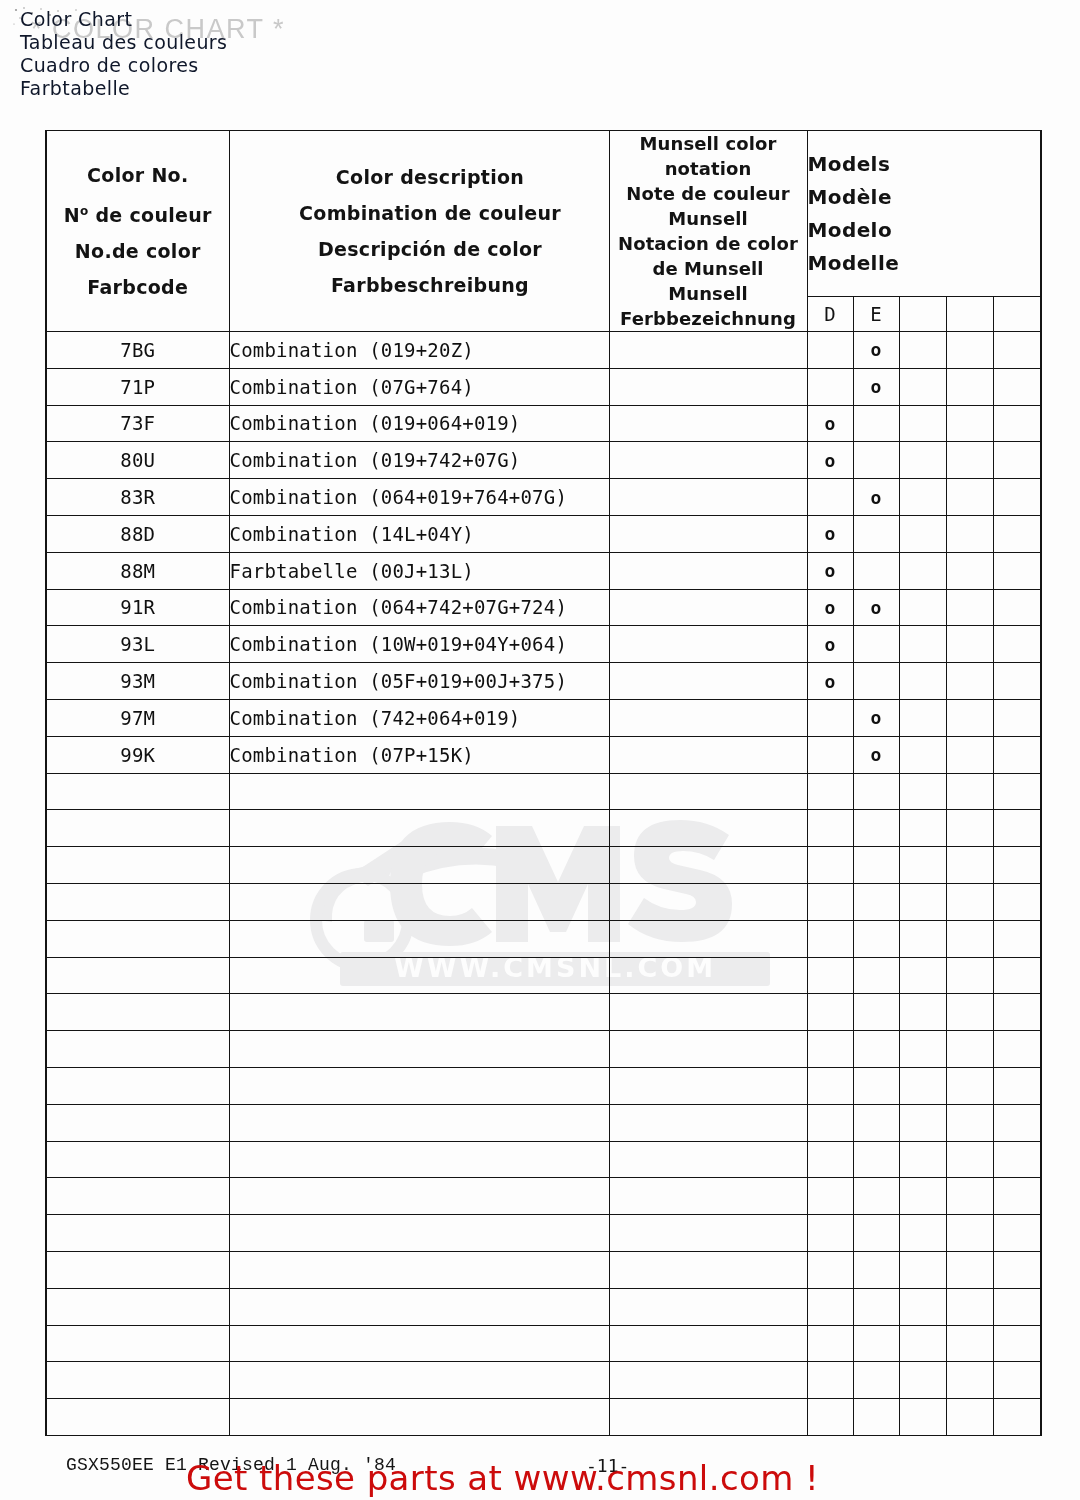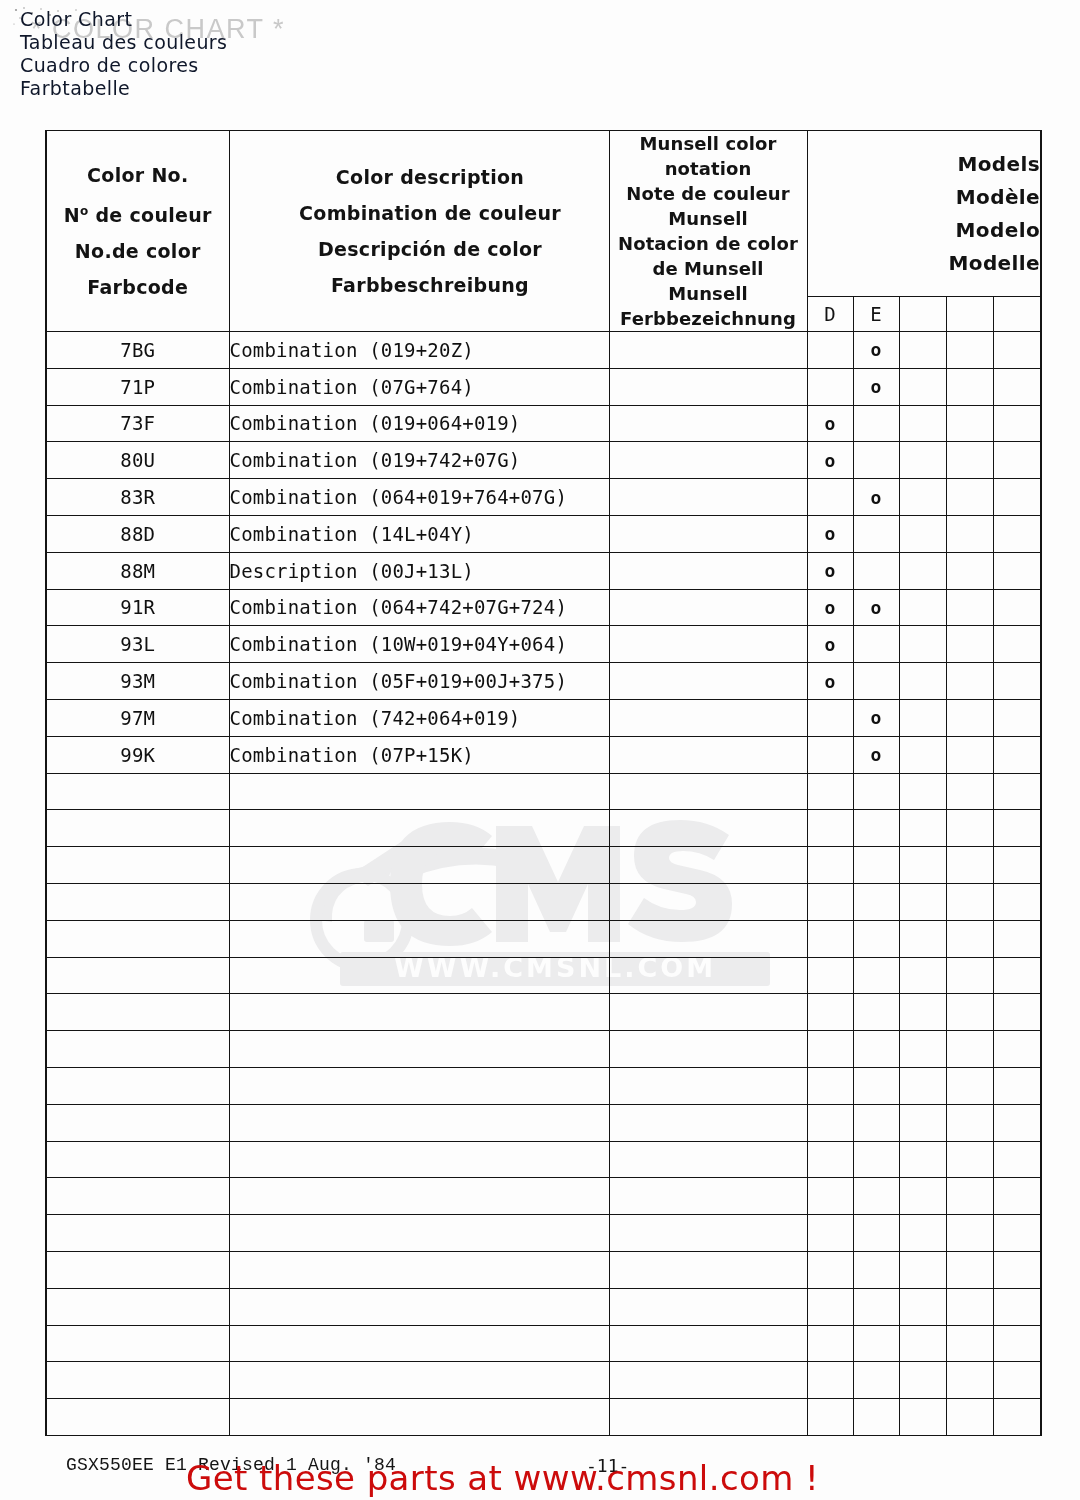--- a/index.html
+++ b/index.html
@@ -94,21 +94,21 @@
     letter-spacing: 0.3px;
   }
   .hcell.desc .hline { padding-left: 22px; }
   .hcell.munsell { padding: 4px 0 2px 6px; }
   .hcell.munsell .hline {
     font-size: 18px;
     line-height: 25px;
     letter-spacing: 0.1px;
   }
   .hcell.models {
-    text-align: right;
+    text-align: left;
     padding: 10px 0 6px 0;
   }
   .hcell.models .hline {
     font-size: 20px;
     line-height: 33px;
     letter-spacing: 0.4px;
   }
   .sup { font-size: 12px; vertical-align: super; }
 
   .sub-head {
@@ -343,21 +343,21 @@
           <td class="c-desc">Combination (14L+04Y)</td>
           <td class="c-mun"></td>
           <td class="c-mark">o</td>
           <td class="c-mark"></td>
           <td class="c-mark"></td>
           <td class="c-mark"></td>
           <td class="c-mark outer-r"></td>
         </tr>
         <tr class="data-row">
           <td class="c-no outer-l">88M</td>
-          <td class="c-desc">Description (00J+13L)</td>
+          <td class="c-desc">Farbtabelle (00J+13L)</td>
           <td class="c-mun"></td>
           <td class="c-mark">o</td>
           <td class="c-mark"></td>
           <td class="c-mark"></td>
           <td class="c-mark"></td>
           <td class="c-mark outer-r"></td>
         </tr>
         <tr class="data-row">
           <td class="c-no outer-l">91R</td>
           <td class="c-desc">Combination (064+742+07G+724)</td>

